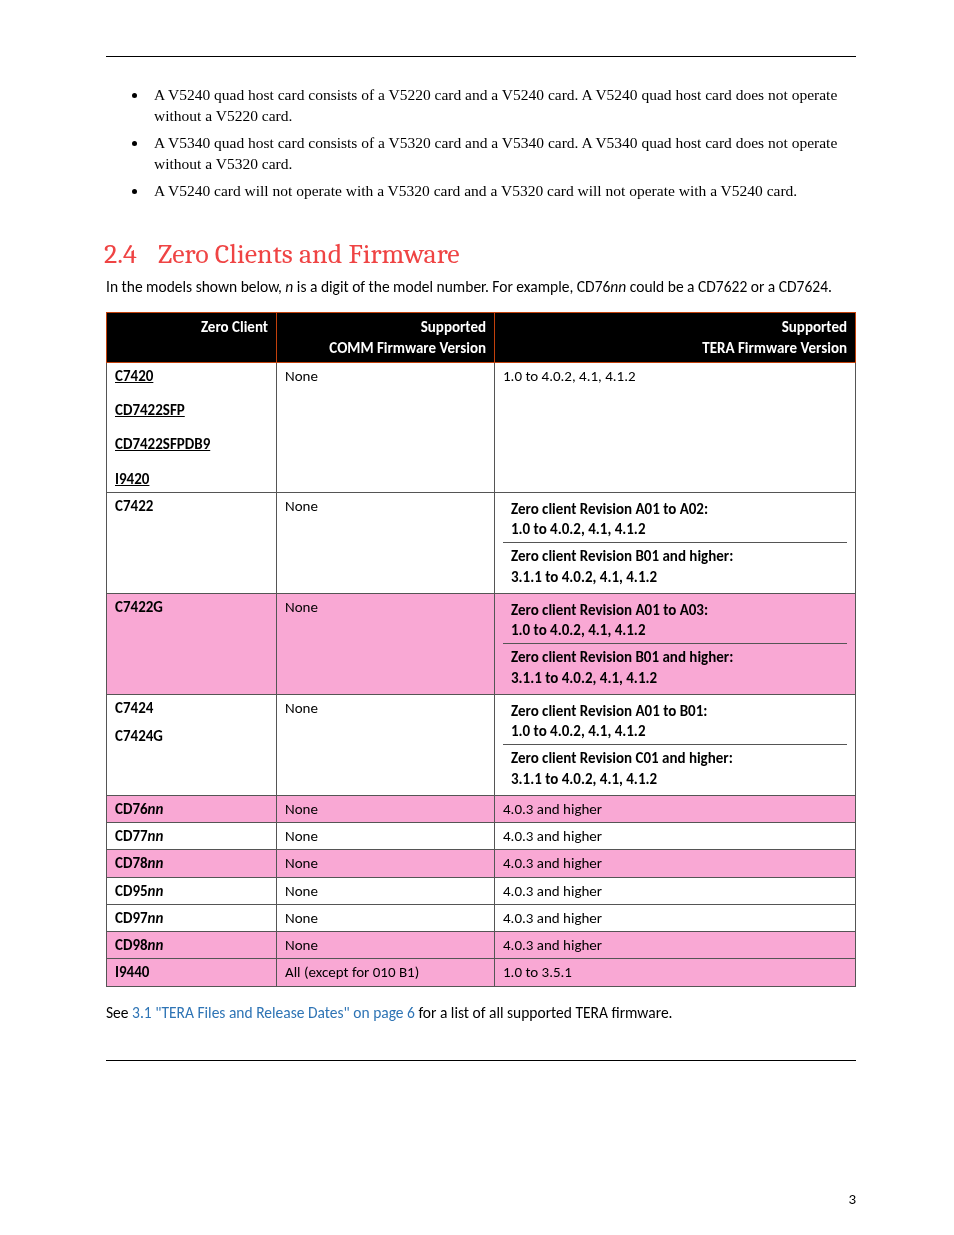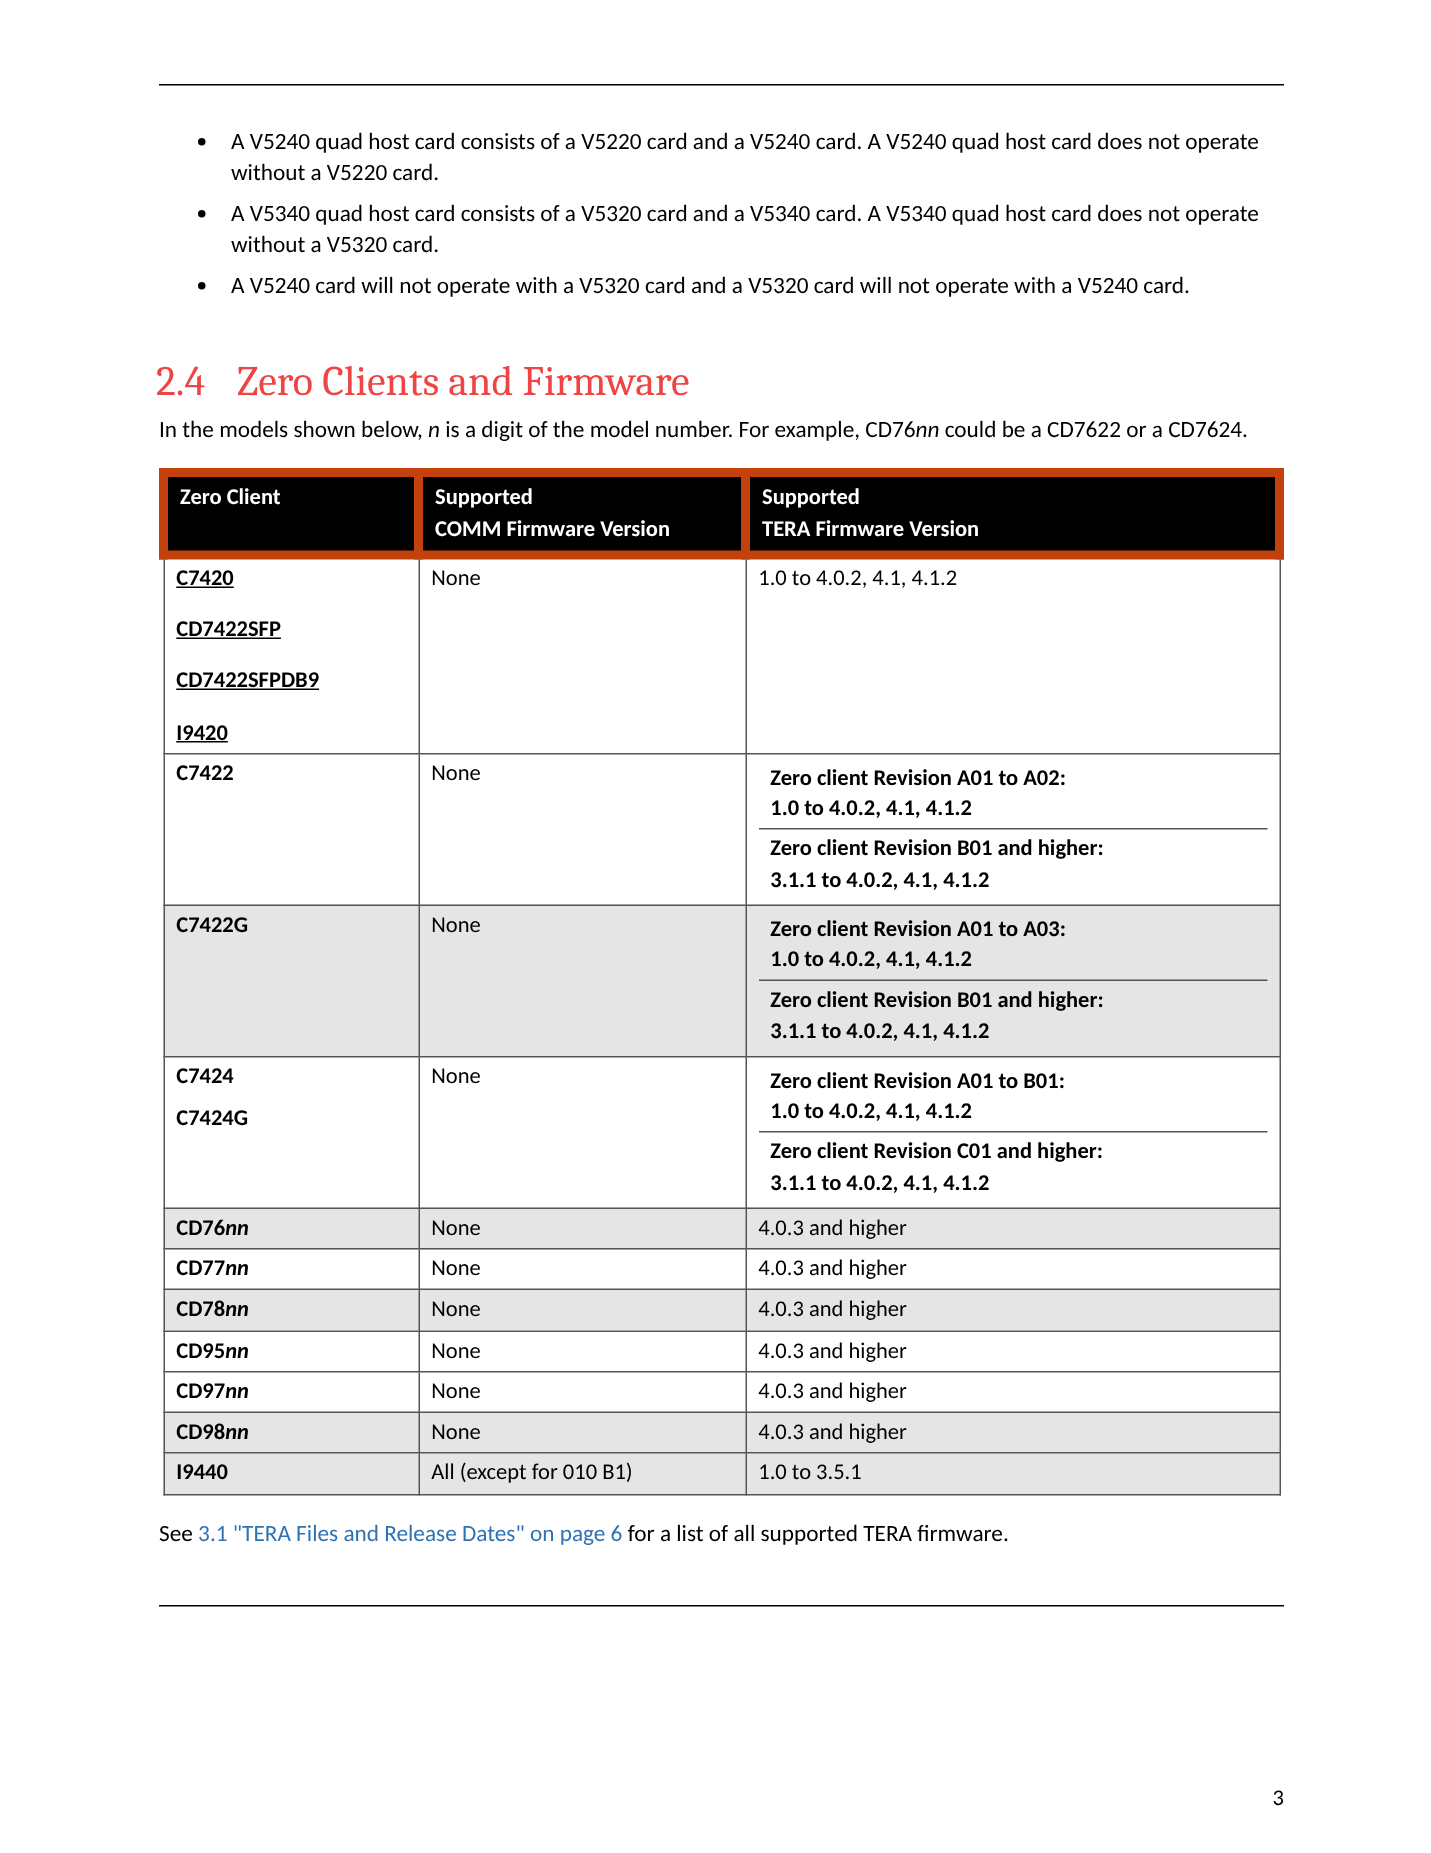--- a/index.html
+++ b/index.html
@@ -1,30 +1,30 @@
 <!DOCTYPE html>
 <html><head>
 <meta charset="utf-8">
 <style>
   html,body{margin:0;padding:0;background:#fff;}
   body{font-family:Calibri,"Segoe UI",Arial,sans-serif;color:#000;font-size:15.5px;line-height:1.35;}
   .page{width:954px;min-height:1235px;box-sizing:border-box;padding:56px 98px 30px 106px;position:relative;}
   .hr-top{border:none;border-top:1.5px solid #000;margin:0 0 28px 0;}
   .hr-bot{border:none;border-top:1.5px solid #000;margin:36px 0 8px 0;}
   ul.bullets{margin:0 0 18px 0;padding-left:42px;}
-  ul.bullets li{margin:0 0 6px 0;padding-left:6px;}
+  ul.bullets li{margin:0 0 6px 0;padding-left:6px;font-family:Liberation Serif, serif;}
   h2.section{font-family:Cambria,Georgia,serif;font-weight:400;color:#ef4444;font-size:28px;margin:34px 0 4px -2px;}
   h2.section .num{display:inline-block;width:54px;}
   p.intro{margin:2px 0 14px 0;}
   em{font-style:italic;}
   table.tbl{width:100%;border-collapse:collapse;table-layout:fixed;font-size:15px;}
   table.tbl th{background:#000;color:#fff;text-align:left;font-weight:700;padding:4px 8px 4px 8px;vertical-align:top;}
   table.tbl td{padding:3px 8px;border:1px solid #555;vertical-align:top;}
-  table.tbl th{border:6px solid #c2410c;}
-  tr.alt td{background:#e5e5e5;}
+  table.tbl th{border:1px solid #c2410c;text-align:right;}
+  tr.alt td{background:#f9a8d4;}
   td.zc{font-weight:700;}
   td.zc .model{display:block;margin-bottom:14px;text-decoration:underline;}
   td.zc .model:last-child{margin-bottom:0;}
   td.zc .model-tight{display:block;margin-bottom:8px;}
   td.zc .model-tight:last-child{margin-bottom:0;}
   td.zc .nn{font-style:italic;}
   td.mid{vertical-align:middle;}
   .sub-cell{border-bottom:1px solid #555;padding:3px 0;font-weight:bold;}
   .sub-cell:last-child{border-bottom:none;}
   td.nopad{padding:0;}

